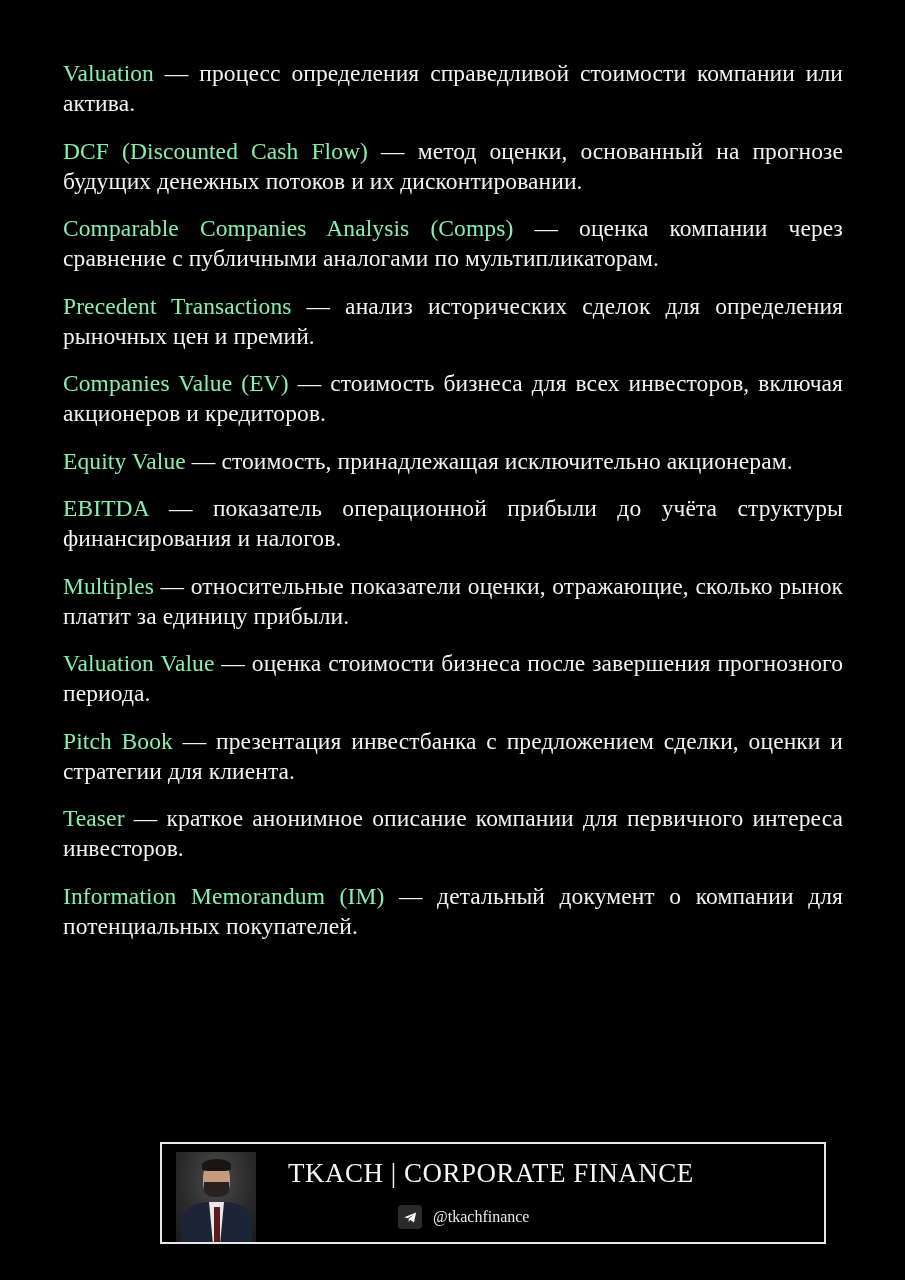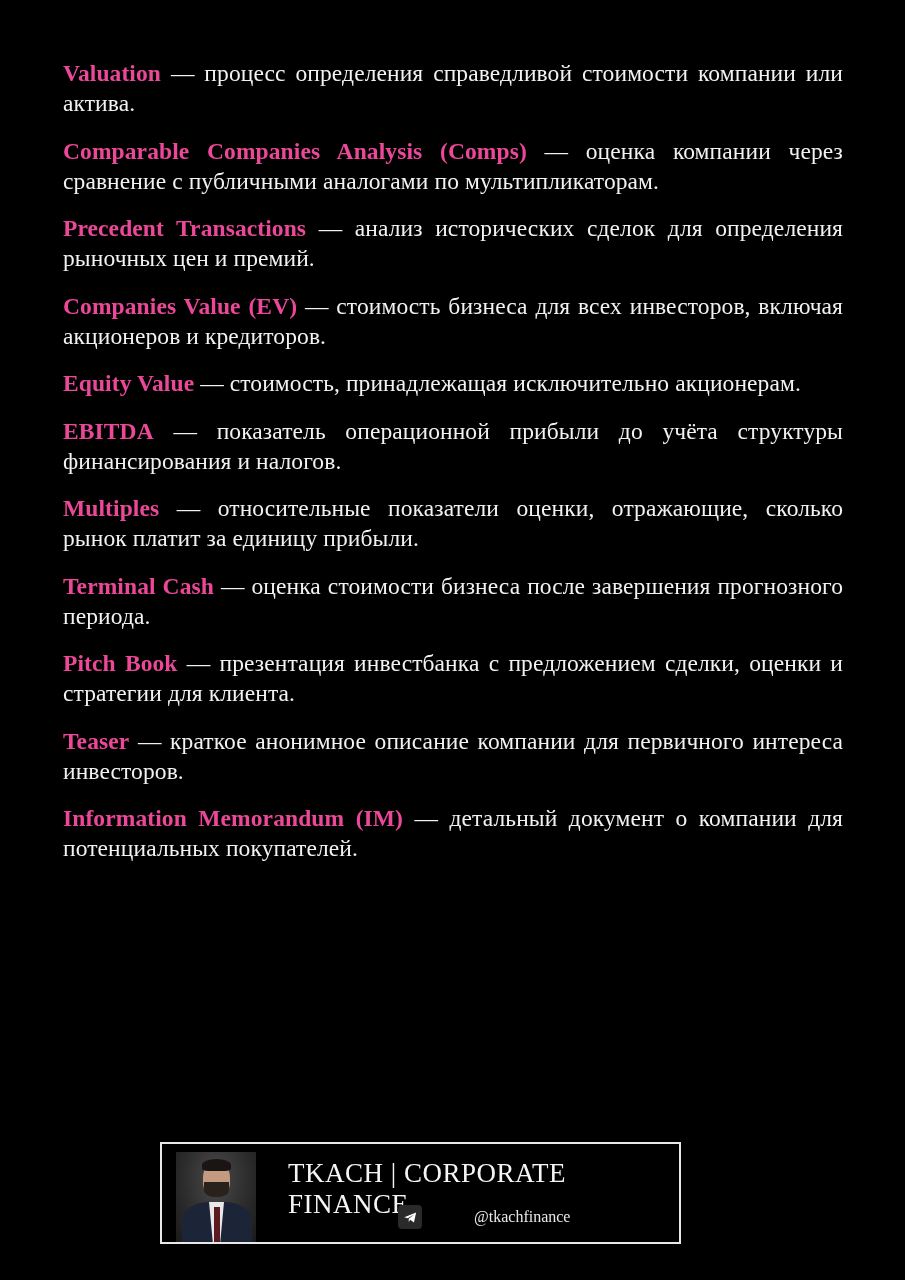--- a/index.html
+++ b/index.html
@@ -7,23 +7,23 @@
     width:905px; height:1280px; background:#000; color:#fff;
     font-family:"Liberation Serif","DejaVu Serif",serif;
     position:relative; overflow:hidden;
   }
   .glossary { position:absolute; left:63px; top:58px; width:780px; }
   .entry {
     font-size:23.5px; line-height:30px; margin:0 0 17.5px 0;
     text-align:justify; hyphens:manual; letter-spacing:0.1px;
     color:#f2f2f2;
   }
-  .term { font-weight:bold; color:#ec4899; }
+  .term { font-weight:normal; color:#86efac; }
   .footer {
-    position:absolute; left:160px; top:1142px; width:521px; height:102px;
+    position:absolute; left:160px; top:1142px; width:666px; height:102px;
     border:2px solid #e8e8e8; box-sizing:border-box;
   }
   .photo {
     position:absolute; left:14px; top:8px; width:80px; height:90px;
     background:radial-gradient(ellipse at 50% 30%, #4a4a4a 0%, #2b2b2b 60%, #1a1a1a 100%);
     overflow:hidden;
   }
   .photo .head {
     position:absolute; left:27px; top:10px; width:27px; height:34px;
     background:#c49a80; border-radius:45% 45% 40% 40%;
@@ -48,34 +48,35 @@
     position:absolute; left:38px; top:55px; width:6px; height:36px; background:#5a1a1f;
   }
   .brand {
     position:absolute; left:126px; top:14px; font-size:27px; letter-spacing:0.5px; color:#f5f5f5;
   }
   .handle-row { position:absolute; left:236px; top:61px; display:flex; align-items:center; }
   .tg-icon {
     width:24px; height:24px; background:#2a2a2a; border-radius:4px;
     display:flex; align-items:center; justify-content:center; margin-right:11px;
   }
-  .handle { font-size:16px; color:#e8e8e8;margin-left:41px; }
+  .handle { font-size:16px; color:#e8e8e8; }
 </style>
 </head>
 <body>
 
 <div class="glossary">
   <p class="entry"><span class="term">Valuation</span><span> — процесс определения справедливой стоимости компании или актива.</span></p>
+  <p class="entry"><span class="term">DCF (Discounted Cash Flow)</span><span> — метод оценки, основанный на прогнозе будущих денежных потоков и их дисконтировании.</span></p>
   <p class="entry"><span class="term">Comparable Companies Analysis (Comps)</span><span> — оценка компании через сравнение с публичными аналогами по мультипликаторам.</span></p>
   <p class="entry"><span class="term">Precedent Transactions</span><span> — анализ исторических сделок для определения рыночных цен и премий.</span></p>
   <p class="entry"><span class="term">Companies Value (EV)</span><span> — стоимость бизнеса для всех инвесторов, включая акционеров и кредиторов.</span></p>
   <p class="entry"><span class="term">Equity Value</span><span> — стоимость, принадлежащая исключительно акционерам.</span></p>
   <p class="entry"><span class="term">EBITDA</span><span> — показатель операционной прибыли до учёта структуры финансирования и налогов.</span></p>
   <p class="entry"><span class="term">Multiples</span><span> — относительные показатели оценки, отражающие, сколько рынок платит за единицу прибыли.</span></p>
-  <p class="entry"><span class="term">Terminal Cash</span><span> — оценка стоимости бизнеса после завершения прогнозного периода.</span></p>
+  <p class="entry"><span class="term">Valuation Value</span><span> — оценка стоимости бизнеса после завершения прогнозного периода.</span></p>
   <p class="entry"><span class="term">Pitch Book</span><span> — презентация инвестбанка с предложением сделки, оценки и стратегии для клиента.</span></p>
   <p class="entry"><span class="term">Teaser</span><span> — краткое анонимное описание компании для первичного интереса инвесторов.</span></p>
   <p class="entry"><span class="term">Information Memorandum (IM)</span><span> — детальный документ о компании для потенциальных покупателей.</span></p>
 </div>
 
 <div class="footer">
   <div class="photo">
     <div class="suit"></div>
     <div class="shirt"></div>
     <div class="tie"></div>

